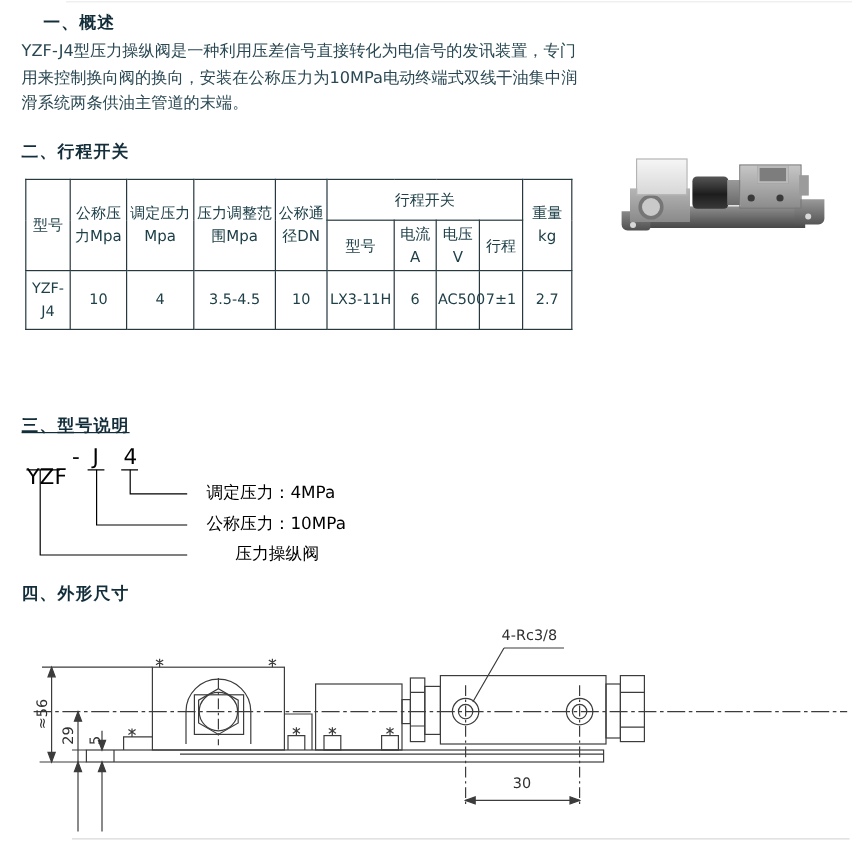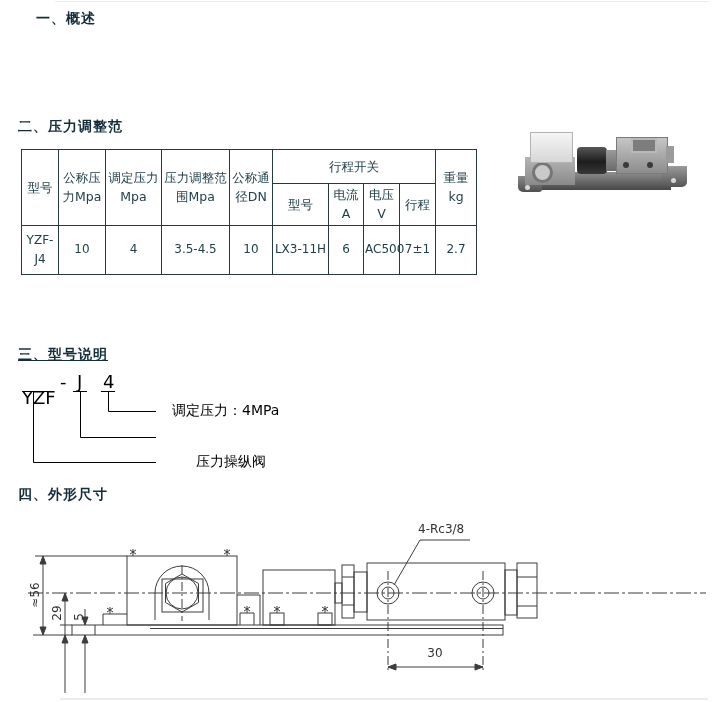--- a/index.html
+++ b/index.html
@@ -39,22 +39,23 @@
   svg{position:absolute;}
 </style>
 </head>
 <body>
 
 <div class="stage">
 
   <div class="hairline" style="left:55px;top:1px;width:655px;height:1px;"></div>
 
   <div class="h" style="left:36px;top:10px;">一、概述</div>
-
-  <div class="h" style="left:18px;top:118px;">二、压力调整范</div>
+  <div class="para" style="left:18px;top:33px;width:472px;">YZF-J4型压力操纵阀是一种利用压差信号直接转化为电信号的发讯装置，专门用来控制换向阀的换向，安装在公称压力为10MPa电动终端式双线干油集中润滑系统两条供油主管道的末端。</div>
+
+  <div class="h" style="left:18px;top:118px;">二、行程开关</div>
 
   <table class="spec">
     <colgroup>
       <col style="width:37px">
         <col style="width:47px">
         <col style="width:56px">
         <col style="width:68px">
       <col style="width:43px">
         <col style="width:56px">
         <col style="width:35px">
@@ -127,20 +128,21 @@
 
   <svg style="left:0;top:370px;" width="340" height="110" viewBox="0 0 340 110">
     <g stroke="#000" stroke-width="1" fill="none">
       <path d="M22,21.5 H50 M73,21.5 H87 M101,21.5 H115"></path>
       <path d="M33.5,21.5 V92.5 H156"></path>
       <path d="M80.5,21.5 V67.5 H156"></path>
       <path d="M108.5,21.5 V41.5 H156"></path>
     </g>
   </svg>
   <div class="callout" style="top:402px;">调定压力：4MPa</div>
+  <div class="callout" style="top:428px;">公称压力：10MPa</div>
   <div class="callout" style="top:453px;margin-left:24px;">压力操纵阀</div>
 
   <div class="h" style="left:18px;top:486px;">四、外形尺寸</div>
 
   <svg style="left:0;top:505px;" width="721" height="197" viewBox="0 0 721 197">
     <g stroke="#3c3c3c" stroke-width="1" fill="none">
 
       <path d="M28,88 H706" stroke-dasharray="15 3 3 3"></path>
       <path d="M388,66 V168 M483,66 V168" stroke-dasharray="9 3 2 3"></path>
       <path d="M182,60 V116" stroke-dasharray="9 3 2 3"></path>

